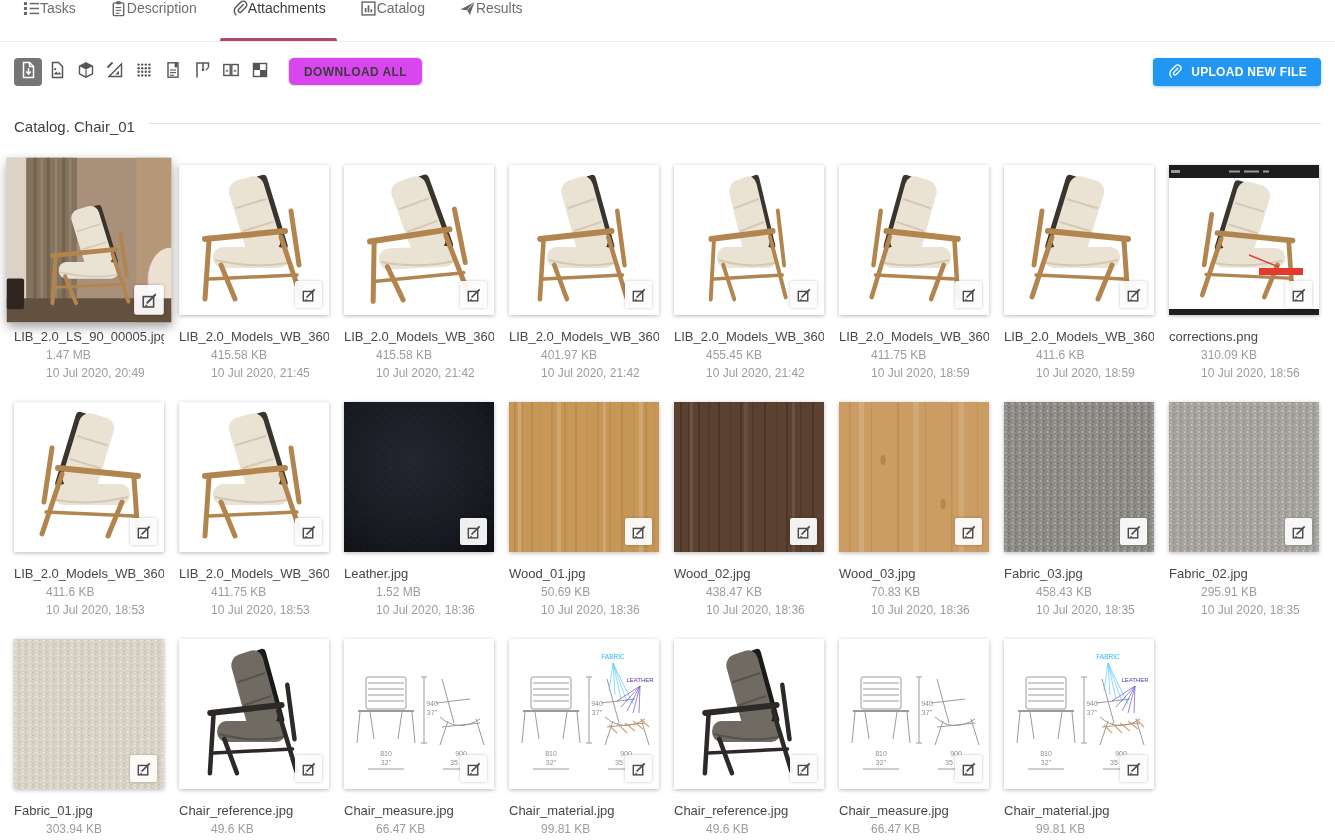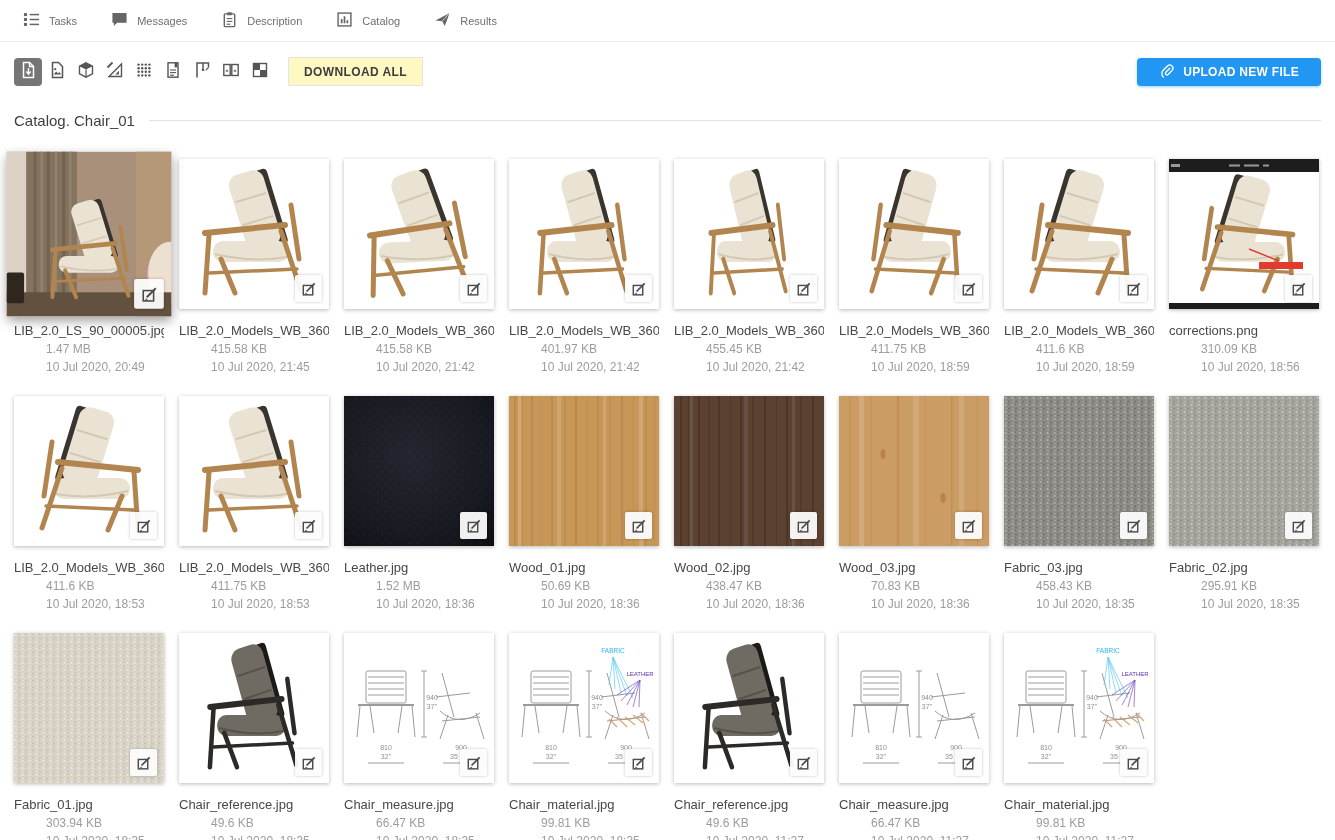--- a/index.html
+++ b/index.html
@@ -1,45 +1,45 @@
 <!DOCTYPE html>
 <html style="--accent-blue: #2196f3; --tab-accent: #b0486a;"><head>
 <meta charset="utf-8">
 <style>
   * { box-sizing: border-box; margin: 0; padding: 0; }
   html,body { width:1335px; height:840px; overflow:hidden; background:#fff;
     font-family:"Liberation Sans", sans-serif; }
 
   
   .navbar { display:flex; align-items:stretch; height:42px; border-bottom:1px solid #ececec; padding:0 6px; }
-  .tab { display:flex; align-items:center; gap:9px; padding:0 17px; position:relative;
-    font-size:11px; color:#6e6e6e; cursor:pointer; }
+  .tab { display:flex; align-items:flex-start; padding:0 17px; position:relative;
+    font-size:14px; color:#6e6e6e; cursor:pointer; }
   .tab svg { width:17px; height:17px; flex:none; }
   .tab.active { color:#3d3d3d; }
   .tab.active::after { content:""; position:absolute; left:6px; right:6px; bottom:0; height:3px;
     background:var(--tab-accent,#b0486a); border-radius:2px 2px 0 0; }
 
   
   .toolbar { display:flex; align-items:center; padding:15px 14px 0 14px; }
   .filters { display:flex; align-items:center; gap:1px; }
   .filter-btn { width:28px; height:28px; border:none; background:transparent; border-radius:4px;
     display:flex; align-items:center; justify-content:center; cursor:pointer; }
   .filter-btn svg { width:18px; height:18px; }
   .filter-btn.selected { background:#757575; }
   .download-all { margin-left:14px; height:29px; padding:0 15px; font-size:12px; font-weight:bold;
-    letter-spacing:.4px; color:#3d3d3d; background:#fef9c3; border:1px solid #e3e3e3; border-radius:1px;
+    letter-spacing:.4px; color:#3d3d3d; background:#d946ef; border:1px solid #e3e3e3; border-radius:6px;
     cursor:pointer; font-family:inherit; }
-  .upload-btn { margin-left:auto; height:28px; padding:0 22px; display:flex; align-items:center; gap:9px;
+  .upload-btn { margin-left:auto; height:28px; padding:0 14px; display:flex; align-items:center; gap:9px;
     background:var(--accent-blue,#2196f3); color:#fff; font-size:12px; font-weight:bold; letter-spacing:.3px;
     border:none; border-radius:4px; cursor:pointer; font-family:inherit; box-shadow:0 1px 3px rgba(33,150,243,.45); }
   .upload-btn svg { width:15px; height:15px; }
 
   
   .section-head { display:flex; align-items:center; gap:14px; padding:26px 14px 6px 14px; }
-  .section-title { font-size:15px; color:#3f3f3f; white-space:nowrap; }
+  .section-title { font-size:15px; color:#3f3f3f; white-space:nowrap;margin-top:6px; }
   .section-rule { flex:1; height:1px; background:#e2e2e2; }
 
   
   .grid { display:grid; grid-template-columns:repeat(8,150px); column-gap:15px; row-gap:22px;
     padding:24px 14px 0 14px; }
   .card { width:150px; cursor:pointer; }
   .thumb { position:relative; width:150px; height:150px; background:#fff;
     box-shadow:0 1px 4px rgba(0,0,0,.28); }
   .card.featured .thumb { transform:scale(1.1); box-shadow:0 4px 10px rgba(0,0,0,.4); z-index:2; }
   .thumb-art, .thumb-art svg { position:absolute; inset:0; width:100%; height:100%; display:block; }
@@ -63,40 +63,40 @@
           </g>
           <g stroke="#666" stroke-width="1.6">
             <line x1="7" y1="3.8" x2="17" y2="3.8"></line>
             <line x1="7" y1="9" x2="17" y2="9"></line>
             <line x1="7" y1="14.2" x2="17" y2="14.2"></line>
           </g>
         </svg></span>
     <span class="tab-label">Tasks</span>
   </div>
 
-  <div class="tab">
-    <span class="tab-icon"><svg viewBox="0 0 18 18">
-          <path d="M1.5 2h15v10.5H6.5L3 15.8v-3.3H1.5z" fill="#666"></path>
-        </svg></span>
-    <span class="tab-label">Messages</span>
-  </div>
 
   <div class="tab">
     <span class="tab-icon"><svg viewBox="0 0 18 18">
           <rect x="3.5" y="3" width="11" height="13.5" rx="1" fill="none" stroke="#666" stroke-width="1.5"></rect>
           <rect x="6.5" y="1.2" width="5" height="3.4" rx="1" fill="#666"></rect>
           <g stroke="#666" stroke-width="1.2">
             <line x1="6" y1="8" x2="12" y2="8"></line>
             <line x1="6" y1="11" x2="12" y2="11"></line>
             <line x1="6" y1="14" x2="10" y2="14"></line>
           </g>
         </svg></span>
     <span class="tab-label">Description</span>
   </div>
 
+  <div class="tab active">
+    <span class="tab-icon"><svg viewBox="0 0 18 18">
+          <path d="M12.9 5.1 8.2 9.8a1.9 1.9 0 0 0 2.7 2.7l4.7-4.7a3.8 3.8 0 0 0-5.4-5.4L5 7.6a5.6 5.6 0 0 0 .2 8" fill="none" stroke="#555" stroke-width="1.5" stroke-linecap="round"></path>
+        </svg></span>
+    <span class="tab-label">Attachments</span>
+  </div>
 
   <div class="tab">
     <span class="tab-icon"><svg viewBox="0 0 18 18">
           <rect x="2.2" y="2.2" width="13.6" height="13.6" fill="none" stroke="#666" stroke-width="1.5"></rect>
           <g stroke="#666" stroke-width="1.8">
             <line x1="6" y1="13" x2="6" y2="8.4"></line>
             <line x1="9" y1="13" x2="9" y2="5.6"></line>
             <line x1="12" y1="13" x2="12" y2="9.8"></line>
           </g>
         </svg></span>

